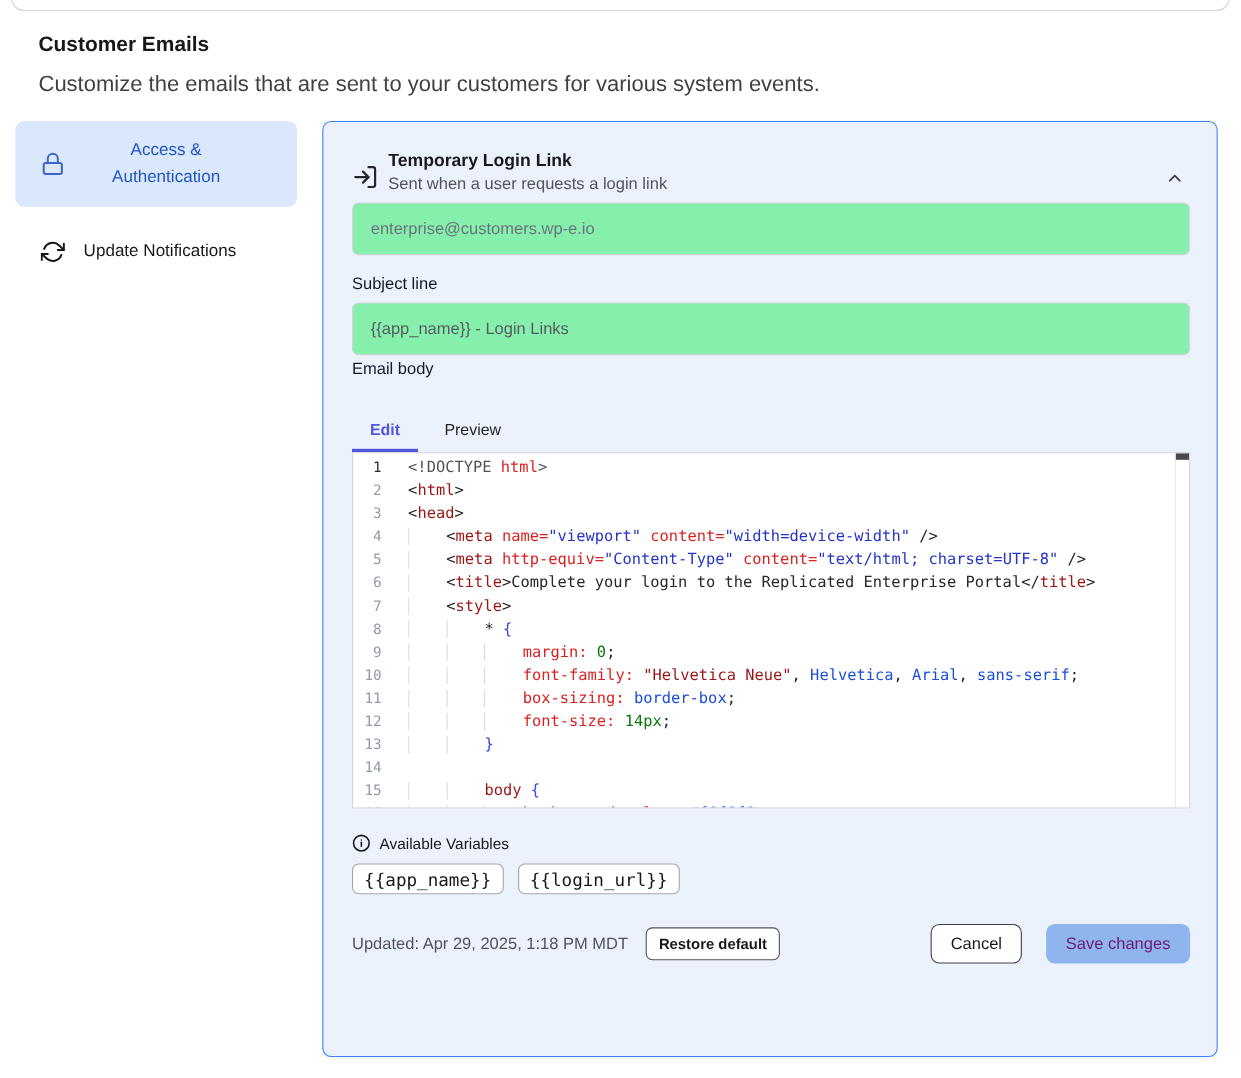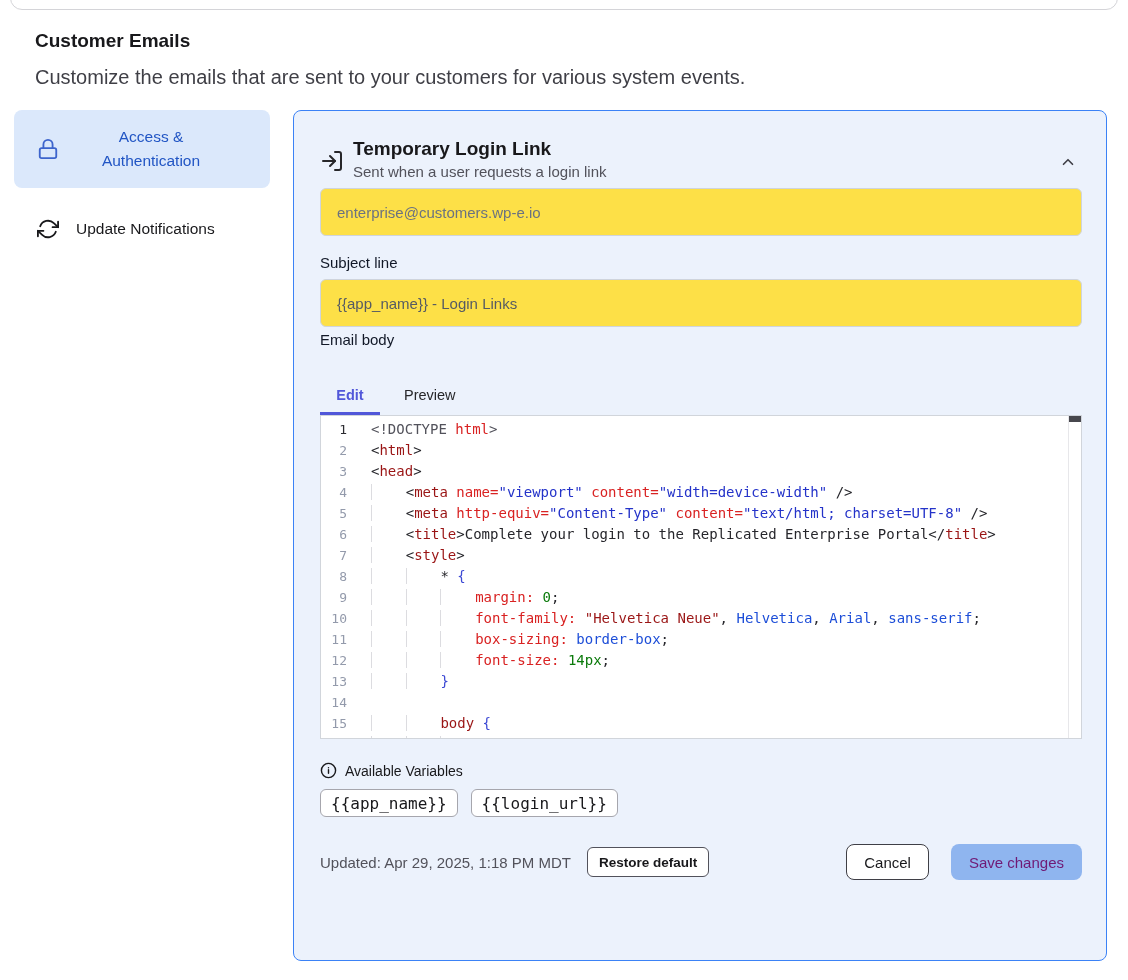--- a/index.html
+++ b/index.html
@@ -22,29 +22,29 @@
   .side-item.active .side-label { color:#2155c4; }
   .side-item.plain  .side-label { color:#18181b; width:auto; white-space:nowrap; }
 
   
   .panel { position:absolute; left:293px; top:110px; width:814px; height:851px; box-sizing:border-box;
            background:#ecf2fc; border:1px solid #3b82f6; border-radius:8px; padding:27px 24px 0 26px; }
 
   .panel-head { position:relative; display:flex; }
   .head-icon { flex:none; width:24px; height:24px; margin-top:11px; }
   .head-text { margin-left:9px; }
-  .head-title { font-size:19px; font-weight:700; color:#18181b; }
+  .head-title { font-size:16px; font-weight:700; color:#18181b; }
   .head-sub { font-size:15px; color:#52525b; margin-top:3px; }
   .collapse-btn { position:absolute; right:3px; top:14px; width:20px; height:20px; background:none; border:none; padding:0; cursor:pointer; }
 
   .field-label { font-size:15px; color:#111827; }
   .mt27 { margin-top:27px; } .mt18 { margin-top:18px; } .mt19 { margin-top:4px; }
 
   .text-input { display:block; width:100%; height:48px; box-sizing:border-box; margin-top:8px;
-                border:1px solid #cfd4dc; border-radius:6px; background:#fde047; padding:0 16px;
+                border:1px solid #cfd4dc; border-radius:6px; background:#86efac; padding:0 16px;
                 font-size:15px; font-family:"Liberation Sans", sans-serif; }
   .text-input.from { color:#6b7280; }
   .text-input.subject { color:#565b63; }
 
   
   .tabs { position:relative; margin-top:26px; height:41px; display:flex; }
   .tab { display:flex; align-items:center; justify-content:center; font-size:14.5px; cursor:pointer; }
   .tab.edit { width:60px; color:#5157d9; font-weight:700; }
   .tab.preview { padding:0 24px; color:#27272a; }
   .tab-underline { position:absolute; left:0; bottom:0; width:60px; height:3px; background:#5157d9; }

